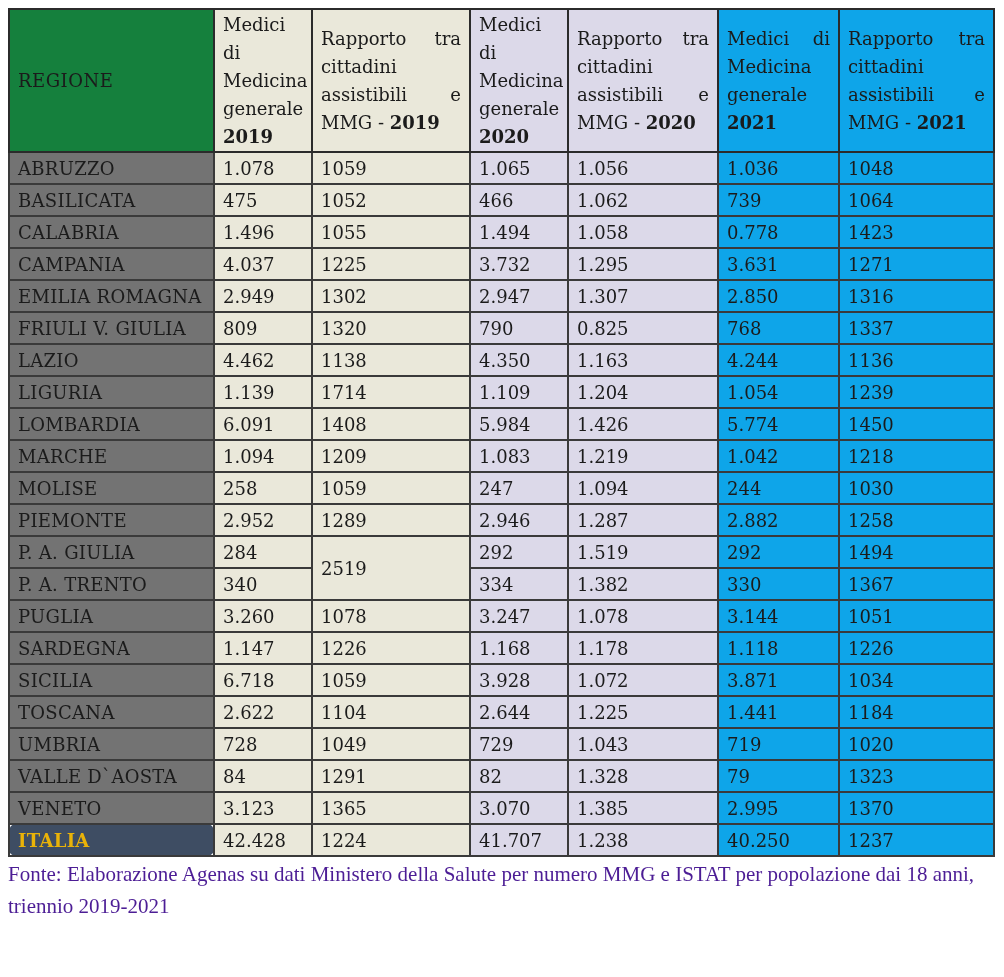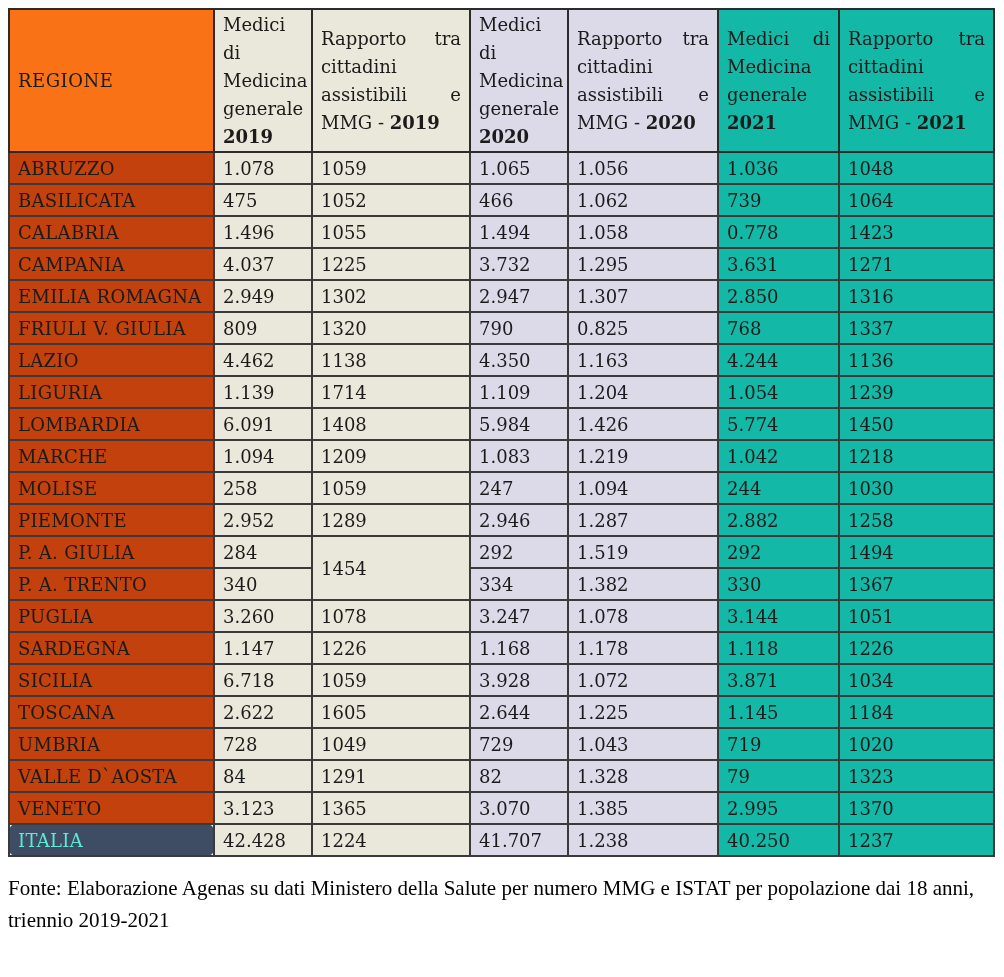--- a/index.html
+++ b/index.html
@@ -33,59 +33,59 @@
   }
   
   table.mmg thead th {
     height: 136px;
     text-align: justify;
     text-align-last: left;
     line-height: 1.55;
     border-color: #2b2b2b;
   }
   th.regione-head {
-    background: #f97316;
+    background: #15803d;
     color: #ffffff;
     font-weight: bold;
     letter-spacing: 0.5px;
     text-align: left;
     border: 3px solid #101010;
     font-size: 19px;
   }
   
   .c2019 { background: #eae8da; }
   .c2020 { background: #dcd9e9; }
-  .c2021 { background: #14b8a6; margin-top: 32px; }
+  .c2021 { background: #0ea5e9; margin-top: 32px; }
   
   td.region, th.region {
-    background: #c2410c;
+    background: #737373;
     border: 2px solid #0f0f0f;
     font-size: 19px;
     letter-spacing: 0.3px;
     white-space: nowrap;
   }
   tbody td { height: 28px; }
   
   tr.total th.region {
     background: #3e4d63;
-    color: #5eead4;
-    font-weight: normal;
+    color: #eab308;
+    font-weight: bold;
     border-radius: 7px;
   }
   tr.total td {
     font-weight: normal;
   }
   .yr { font-weight: bold; }
   .fonte {
     width: 985px;
-    margin-top: 16px;
+    margin-top: 2px;
     font-family: "Liberation Serif", serif;
     font-size: 21px;
     line-height: 1.5;
-    color: #000000;
+    color: #4c1d95;
   }
 </style>
 </head>
 <body>
 
 <div class="page">
 
   <table class="mmg">
     <colgroup>
       <col style="width:205px">
@@ -221,21 +221,21 @@
           <td class="c2019">2.952</td>
           <td class="c2019">1289</td>
           <td class="c2020">2.946</td>
           <td class="c2020">1.287</td>
           <td class="c2021">2.882</td>
           <td class="c2021">1258</td>
         </tr>
         <tr>
           <th class="region">P. A. GIULIA</th>
           <td class="c2019">284</td>
-          <td class="c2019" rowspan="2">1454</td>
+          <td class="c2019" rowspan="2">2519</td>
           <td class="c2020">292</td>
           <td class="c2020">1.519</td>
           <td class="c2021">292</td>
           <td class="c2021">1494</td>
         </tr>
         <tr>
           <th class="region">P. A. TRENTO</th>
           <td class="c2019">340</td>
           <td class="c2020">334</td>
           <td class="c2020">1.382</td>
@@ -265,24 +265,24 @@
           <td class="c2019">6.718</td>
           <td class="c2019">1059</td>
           <td class="c2020">3.928</td>
           <td class="c2020">1.072</td>
           <td class="c2021">3.871</td>
           <td class="c2021">1034</td>
         </tr>
         <tr>
           <th class="region">TOSCANA</th>
           <td class="c2019">2.622</td>
-          <td class="c2019">1605</td>
+          <td class="c2019">1104</td>
           <td class="c2020">2.644</td>
           <td class="c2020">1.225</td>
-          <td class="c2021">1.145</td>
+          <td class="c2021">1.441</td>
           <td class="c2021">1184</td>
         </tr>
         <tr>
           <th class="region">UMBRIA</th>
           <td class="c2019">728</td>
           <td class="c2019">1049</td>
           <td class="c2020">729</td>
           <td class="c2020">1.043</td>
           <td class="c2021">719</td>
           <td class="c2021">1020</td>

